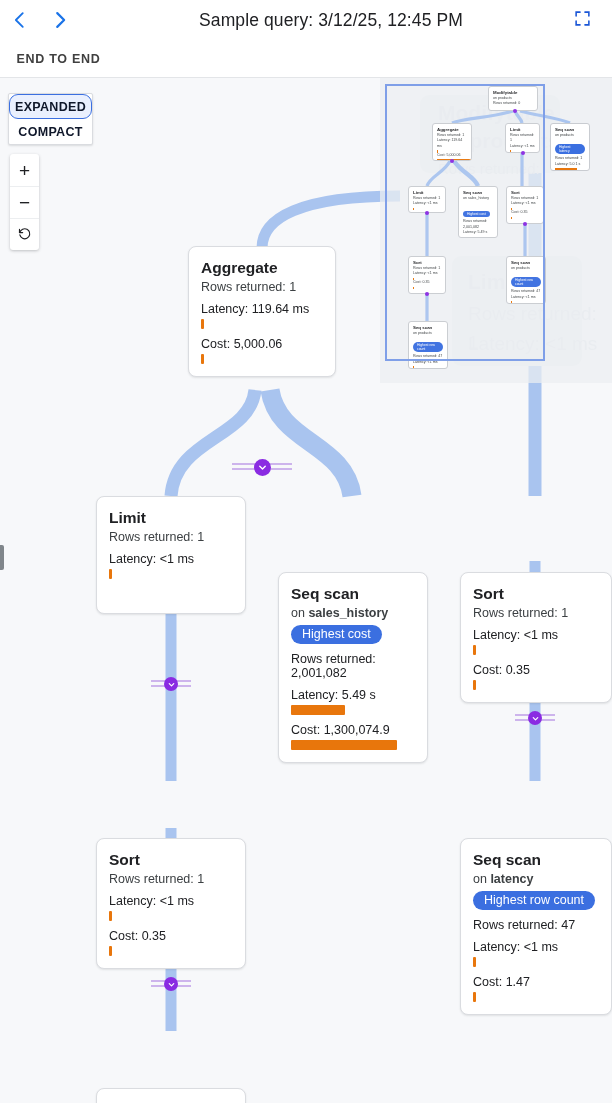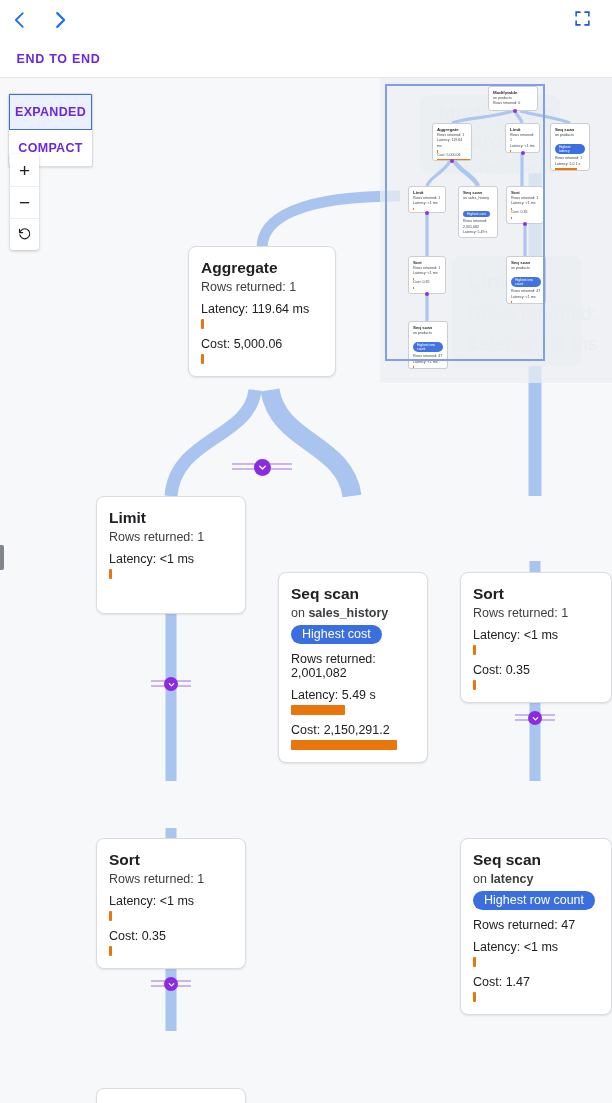--- a/index.html
+++ b/index.html
@@ -31,21 +31,21 @@
   }
 
   
   .tabbar {
     position: absolute; top: 40px; left: 0; width: 612px; height: 38px;
     background: #fff; border-bottom: 1px solid #e3e5e8; display: flex;
   }
   .tab {
     display: flex; align-items: center; justify-content: center;
     font-size: 12.5px; font-weight: bold; letter-spacing: .7px;
-    color: #6d28d9; cursor: pointer; position: relative; height: 38px;
+    color: #404040; cursor: pointer; position: relative; height: 38px;
   }
   .tab.t1 { width: 122px; }
   .tab.t2 { width: 117px; }
   .tab.active { color: #1a73e8; }
   .tab.active::after {
     content: ""; position: absolute; left: 0; bottom: 0; width: 100%; height: 3px;
     background: #1a73e8;
   }
 
   
@@ -55,23 +55,24 @@
   }
   #edges { position: absolute; top: 0; left: 0; width: 612px; height: 1025px; }
 
   
   .mode-group {
     position: absolute; left: 8px; top: 15px; width: 85px;
     background: #fff; border: 1px solid #dadce0; border-radius: 2px;
     box-shadow: 0 1px 2px rgba(60,64,67,.15); z-index: 20; overflow: hidden;
   }
   .mode-btn {
-    height: 36px; display: flex; align-items: center; justify-content: center;
-    font-size: 12.5px; font-weight: bold; color: #6d28d9; letter-spacing: .3px;
+    height: 25px; display: flex; align-items: center; justify-content: center;
+    font-size: 12.5px; font-weight: bold; color: #0f172a; letter-spacing: .3px;
     cursor: pointer;
+    border-radius: 9px;
   }
   .mode-btn.sel { background: #eaf0fe; border: 1px solid #3b6fe0; }
 
   .zoom-group {
     position: absolute; left: 10px; top: 76px; width: 29px;
     background: #fff; border-radius: 3px;
     box-shadow: 0 1px 3px rgba(60,64,67,.3); z-index: 20; overflow: hidden;
   }
   .zoom-btn {
     height: 32px; display: flex; align-items: center; justify-content: center;
@@ -169,20 +170,21 @@
           </svg>
       </span>
     </div>
     <div class="nav-arrow">
       <span>
         <svg width="22" height="22" viewBox="0 0 24 24">
             <path d="M9 4.5 16.5 12 9 19.5" fill="none" stroke="#1a73e8" stroke-width="2.4" stroke-linecap="round" stroke-linejoin="round"></path>
           </svg>
       </span>
     </div>
+    <div class="header-title">Sample query: 3/12/25, 12:45 PM</div>
     <div class="fullscreen-btn">
       <span>
         <svg width="17" height="17" viewBox="0 0 24 24" fill="none" stroke="#1a56d6" stroke-width="2.2" stroke-linecap="round">
           <path d="M3 8.5V3h5.5M15.5 3H21v5.5M21 15.5V21h-5.5M8.5 21H3v-5.5"></path>
         </svg>
       </span>
     </div>
   </div>
 
   <div class="tabbar">
@@ -261,21 +263,21 @@
     <div class="node" style="left:278px;top:494px;width:150px;">
       <div class="node-title">Seq scan</div>
       <div class="node-sub">
         <span>on</span>
         <b>sales_history</b>
       </div>
       <div class="badge">Highest cost</div>
       <div class="metric">Rows returned: 2,001,082</div>
       <div class="metric">Latency: 5.49 s</div>
       <div class="bar" style="width:54px"></div>
-      <div class="metric">Cost: 2,150,291.2</div>
+      <div class="metric">Cost: 1,300,074.9</div>
       <div class="bar" style="width:106px"></div>
     </div>
 
     <div class="node" style="left:460px;top:494px;width:152px;">
       <div class="node-title">Sort</div>
       <div class="node-sub">Rows returned: 1</div>
       <div class="metric">Latency: &lt;1 ms</div>
       <div class="bar tiny"></div>
       <div class="metric">Cost: 0.35</div>
       <div class="bar tiny"></div>

